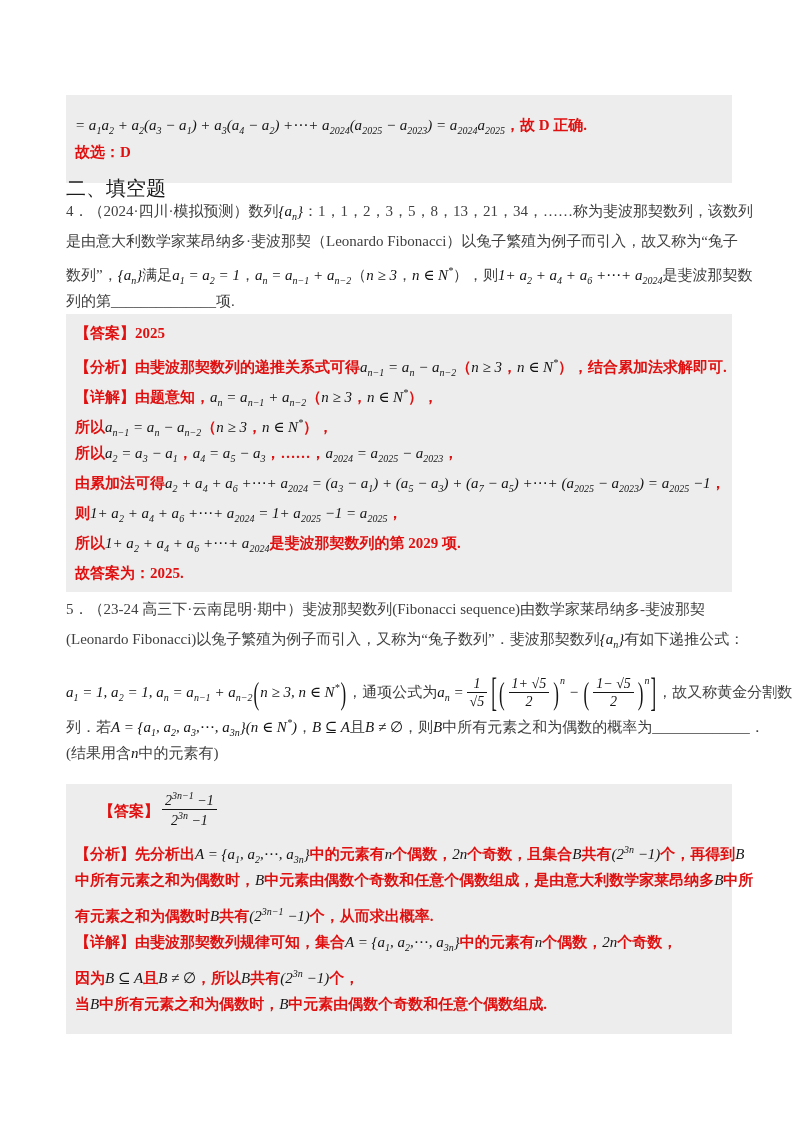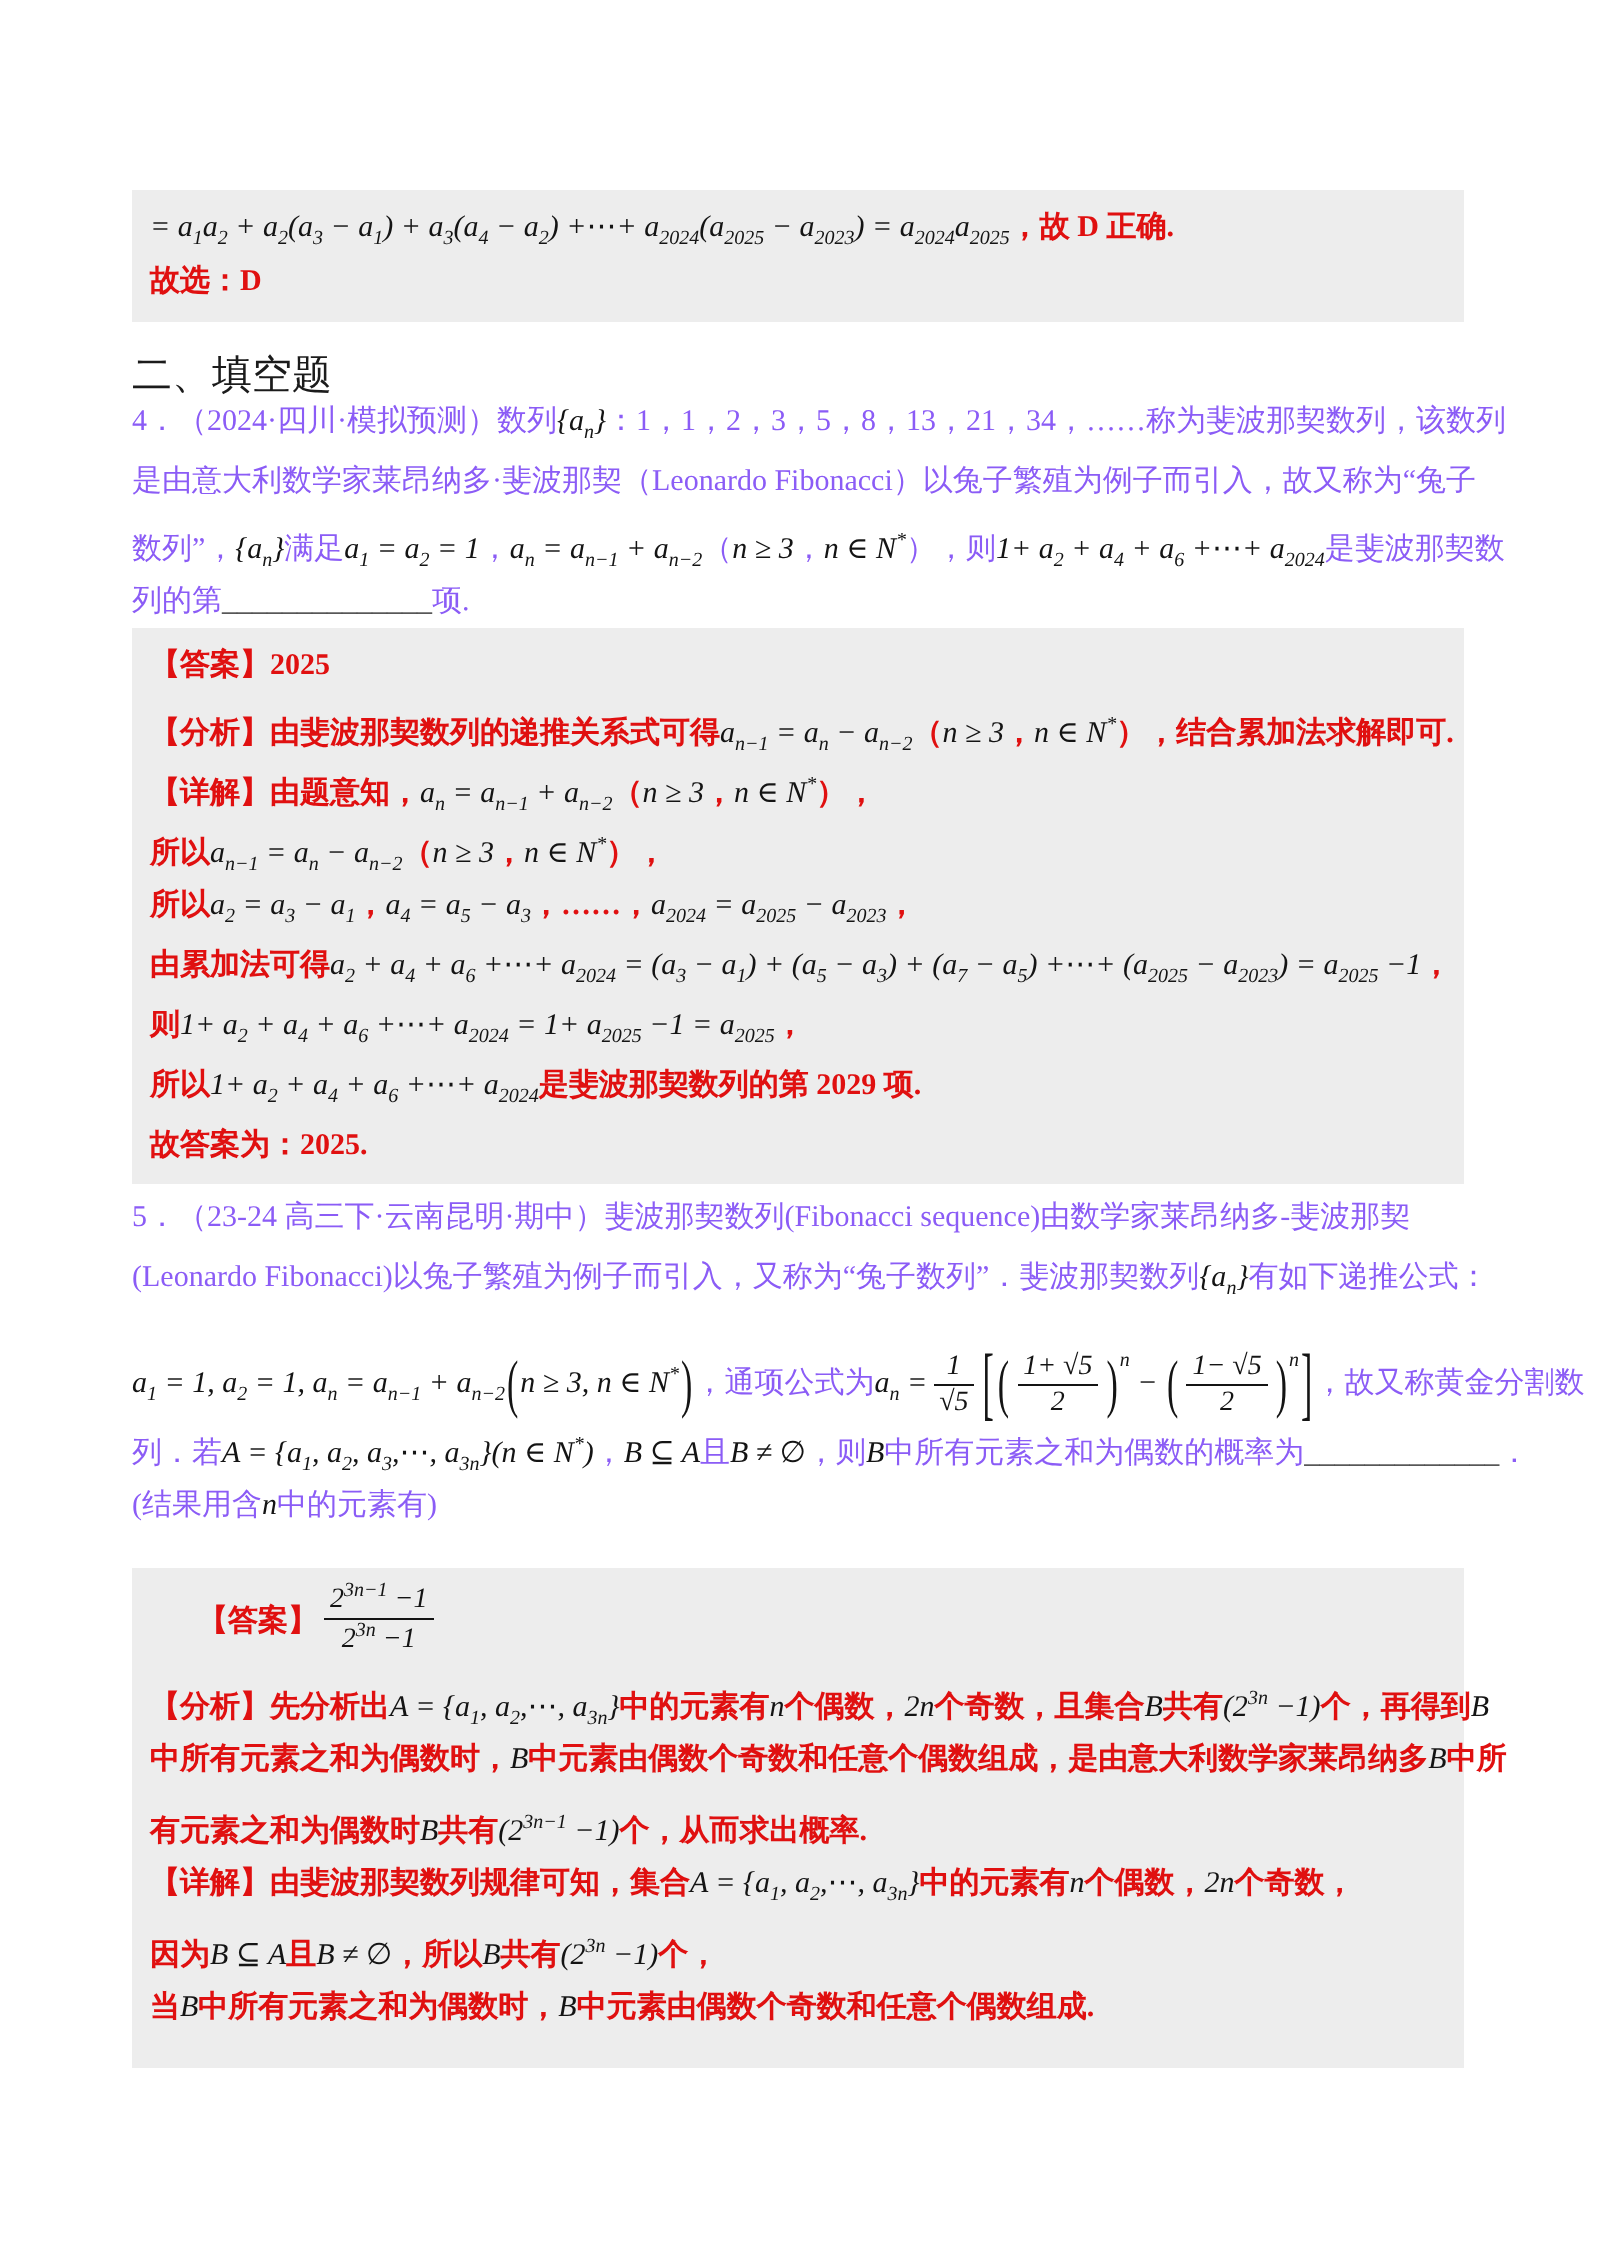--- a/index.html
+++ b/index.html
@@ -1,28 +1,28 @@
 <!DOCTYPE html>
 <html><head>
 <meta charset="utf-8">
 <style>
   html,body{margin:0;padding:0;background:#ffffff;}
   .page{position:relative;width:800px;height:1132px;background:#ffffff;overflow:hidden;
         font-family:"Liberation Serif","DejaVu Serif",serif;color:#1b1b1b;}
   .abs{position:absolute;left:66px;width:666px;}
   .graybox{background:#ededed;padding:4px 9px;width:648px;}
-  .graybox.compact{padding:6px 9px;}
+  .graybox.compact{padding:17px 9px;}
   .heading{font-size:20px;font-weight:normal;margin:0;line-height:20px;}
   .line{height:30px;line-height:30px;font-size:15px;white-space:nowrap;}
   .compact .line{height:27px;line-height:27px;}
   .line.tall{height:54px;line-height:54px;}
   .line.fracline{height:46px;line-height:46px;}
   .box5 .line{height:31px;line-height:31px;}
   .box5 .line.fracline{height:46px;line-height:46px;margin-left:24px;}
-  .seg-k{color:#8b5cf6;}
+  .seg-k{color:#404040;}
   .seg-u{color:#404040;letter-spacing:0;}
   .seg-r{color:#e01010;font-weight:bold;}
   .seg-m{font-style:italic;color:#141414;
          font-family:"Liberation Serif","DejaVu Serif","DejaVu Sans",serif;}
   .seg-m sub,.frac sub{font-size:10px;font-style:italic;}
   .seg-m sup,.frac sup{font-size:10px;font-style:italic;}
   .seg-sup{font-style:italic;color:#141414;font-size:10px;vertical-align:13px;
            font-family:"Liberation Serif","DejaVu Serif",serif;}
   .seg-bp{display:inline-block;transform:scaleY(1.9);font-size:17px;font-style:normal;
           color:#141414;vertical-align:-2px;padding:0 1px;}

